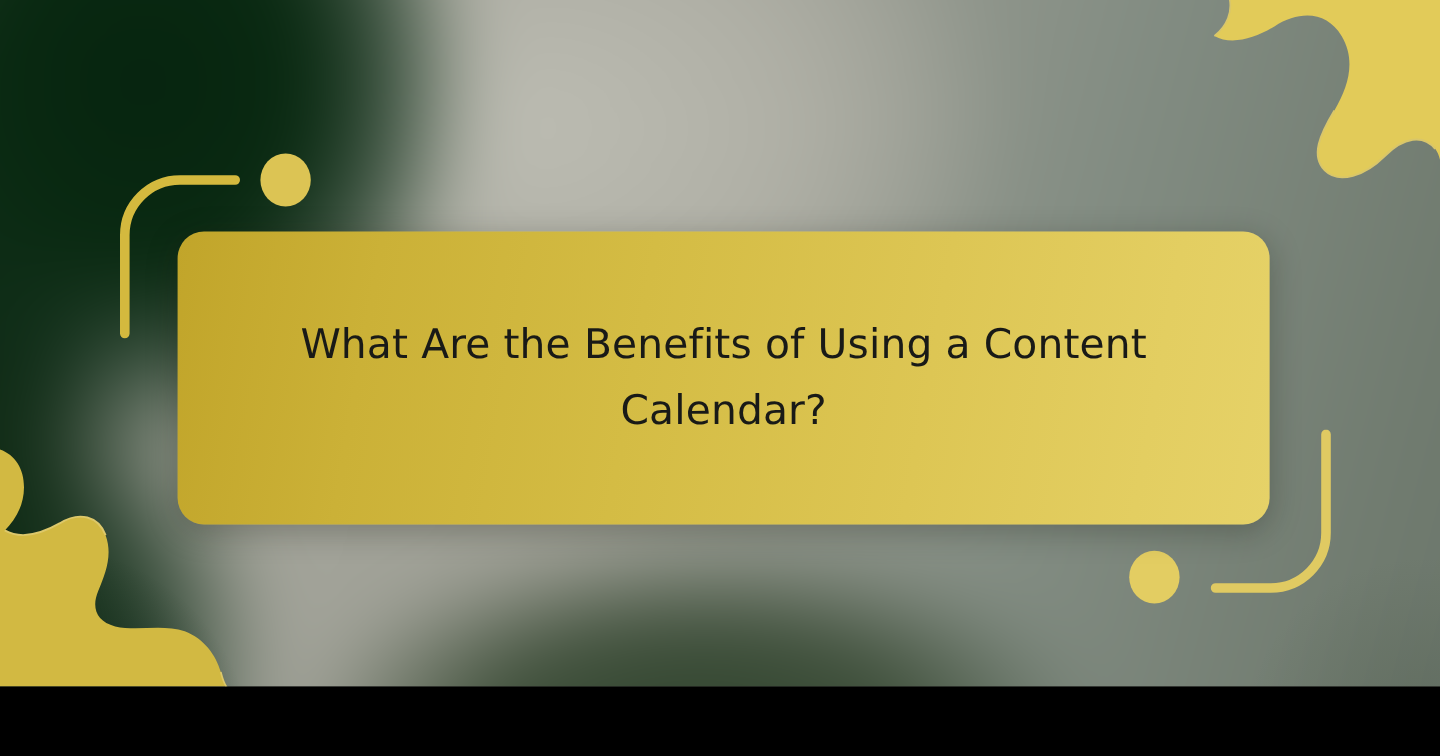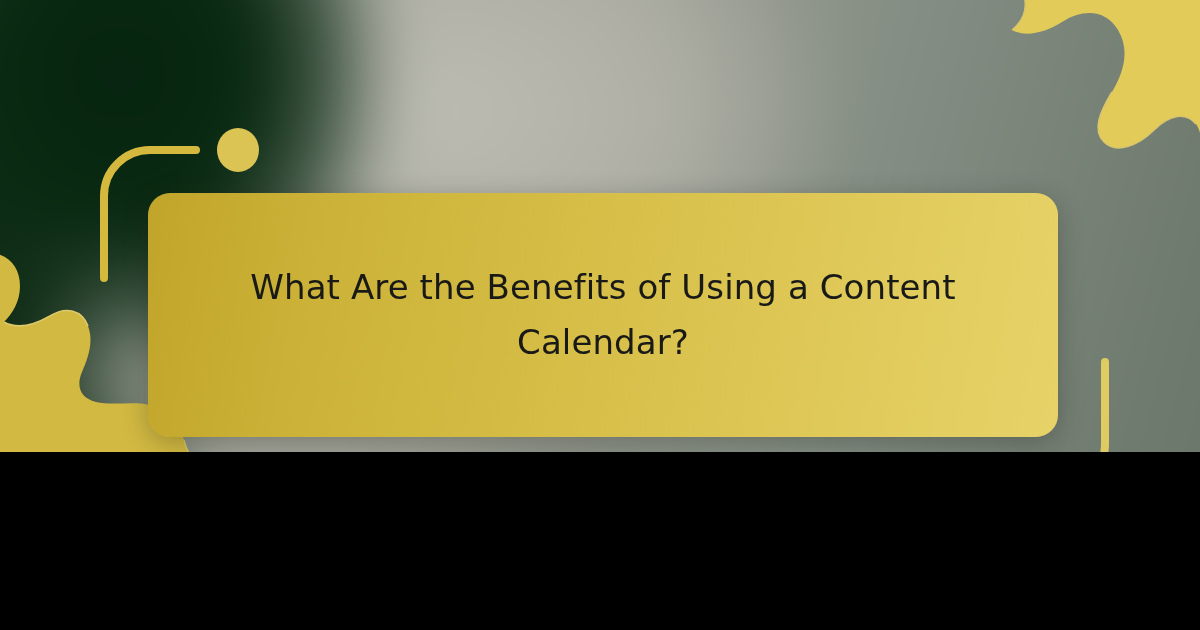--- a/index.html
+++ b/index.html
@@ -5,21 +5,21 @@
 <style>
   html, body {
     margin: 0;
     padding: 0;
     background: #000;
   }
 
   .canvas {
     position: relative;
     width: 1200px;
-    height: 452px;
+    height: 572px;
     overflow: hidden;
     font-family: "DejaVu Sans", "Liberation Sans", sans-serif;
     background: #8e9089;
   }
 
   
   .bg-photo {
     position: absolute;
     inset: -60px;
     z-index: 0;

